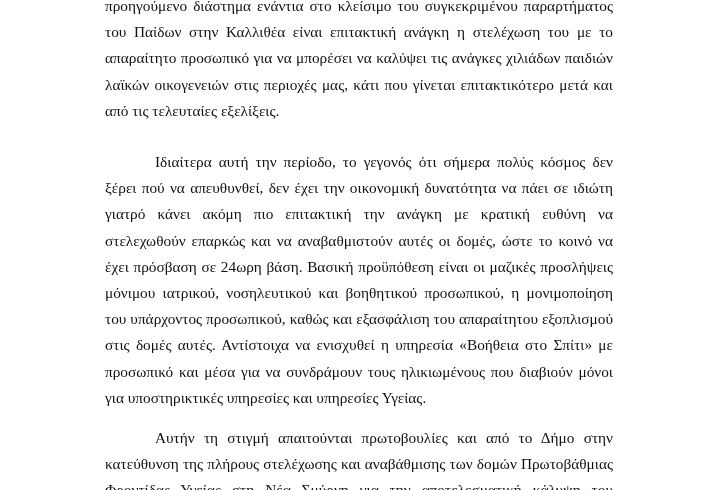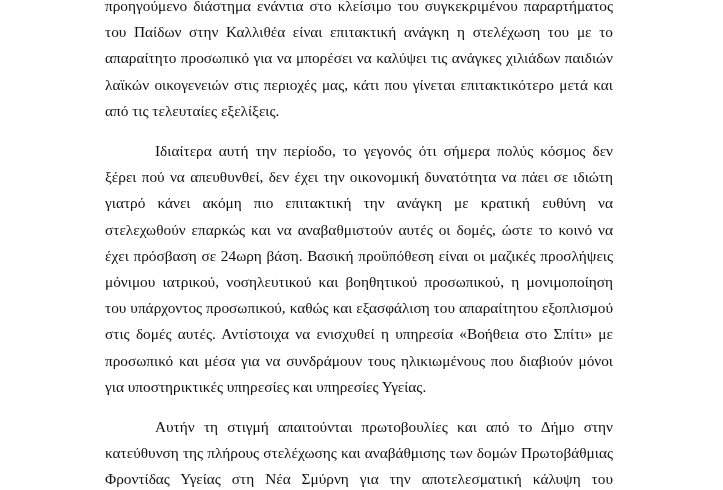--- a/index.html
+++ b/index.html
@@ -13,21 +13,21 @@
       font-size: 15.3px;
       line-height: 26.2px;
       color: #111111;
     }
     .para {
       margin: 0;
       text-align: justify;
       text-align-last: left;
     }
     .para.indent { text-indent: 50px; }
-    .gap1 { margin-top: 14px; }
+    .gap1 { margin-top: 25px; }
     .gap2 { margin-top: 14px; }
     .first { margin-top: -7px; }
   </style>
 </head>
 <body>
 
 <div class="page">
   <p class="para first">προηγούμενο διάστημα ενάντια στο κλείσιμο του συγκεκριμένου παραρτήματος του Παίδων στην Καλλιθέα είναι επιτακτική ανάγκη η στελέχωση του με το απαραίτητο προσωπικό για να μπορέσει να καλύψει τις ανάγκες χιλιάδων παιδιών λαϊκών οικογενειών στις περιοχές μας, κάτι που γίνεται επιτακτικότερο μετά και από τις τελευταίες εξελίξεις.</p>
   <p class="para indent gap1">Ιδιαίτερα αυτή την περίοδο, το γεγονός ότι σήμερα πολύς κόσμος δεν ξέρει πού να απευθυνθεί, δεν έχει την οικονομική δυνατότητα να πάει σε ιδιώτη γιατρό κάνει ακόμη πιο επιτακτική την ανάγκη με κρατική ευθύνη να στελεχωθούν επαρκώς και να αναβαθμιστούν αυτές οι δομές, ώστε το κοινό να έχει πρόσβαση σε 24ωρη βάση. Βασική προϋπόθεση είναι οι μαζικές προσλήψεις μόνιμου ιατρικού, νοσηλευτικού και βοηθητικού προσωπικού, η μονιμοποίηση του υπάρχοντος προσωπικού, καθώς και εξασφάλιση του απαραίτητου εξοπλισμού στις δομές αυτές. Αντίστοιχα να ενισχυθεί η υπηρεσία «Βοήθεια στο Σπίτι» με προσωπικό και μέσα για να συνδράμουν τους ηλικιωμένους που διαβιούν μόνοι για υποστηρικτικές υπηρεσίες και υπηρεσίες Υγείας.</p>
   <p class="para indent gap2">Αυτήν τη στιγμή απαιτούνται πρωτοβουλίες και από το Δήμο στην κατεύθυνση της πλήρους στελέχωσης και αναβάθμισης των δομών Πρωτοβάθμιας Φροντίδας Υγείας στη Νέα Σμύρνη για την αποτελεσματική κάλυψη του πληθυσμού.</p>

